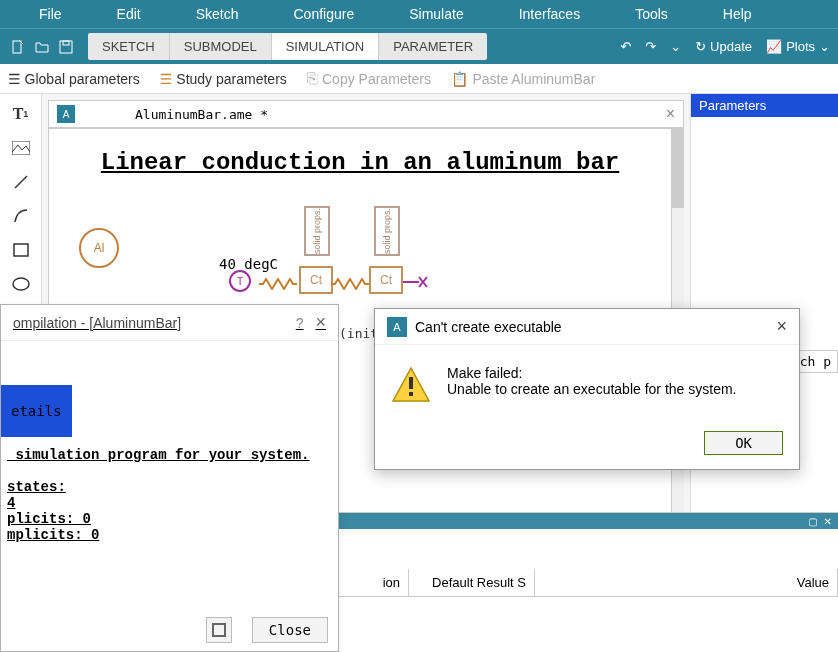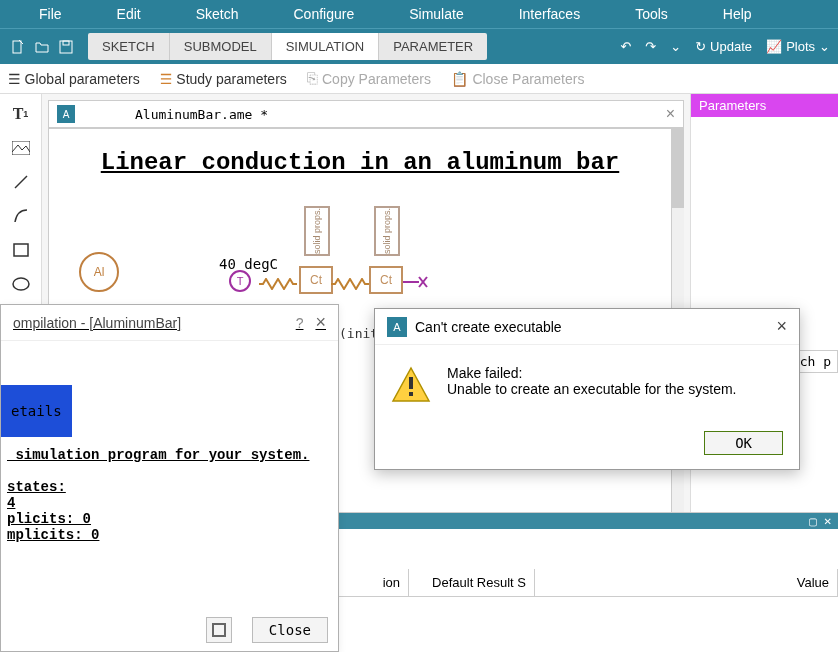--- a/index.html
+++ b/index.html
@@ -20,36 +20,36 @@
 .workspace { display: flex; height: calc(652px - 28px - 36px - 30px); }
 .left-tools { width: 42px; background: #fff; border-right: 1px solid #ddd; display: flex; flex-direction: column; align-items: center; padding-top: 10px; gap: 14px; font-family: serif; }
 .left-tools div { width: 20px; height: 20px; display: flex; align-items: center; justify-content: center; cursor: pointer; color: #333; }
 .canvas-area { flex: 1; background: #f5f5f5; position: relative; }
 .doc-tab { position: absolute; top: 6px; left: 6px; right: 6px; height: 28px; background: #fff; border: 1px solid #ccc; display: flex; align-items: center; padding: 0 8px; font-size: 13px; }
 .doc-tab .app-icon { width: 18px; height: 18px; background: #2b8099; color: #fff; font-size: 10px; display: inline-flex; align-items: center; justify-content: center; margin-right: 60px; }
 .doc-tab .close { margin-left: auto; color: #888; cursor: pointer; font-size: 16px; }
 .canvas { position: absolute; top: 34px; left: 6px; right: 18px; bottom: 6px; background: #fff; border: 1px solid #ccc; padding: 20px; overflow: hidden; }
 .canvas-title { font-family: "Courier New", monospace; font-size: 24px; font-weight: bold; text-decoration: underline; text-align: center; }
 .diagram { position: relative; height: 240px; margin-top: 20px; }
-.al-circle { position: absolute; left: 10px; top: 56px; width: 40px; height: 40px; border: 2px solid #c08040; border-radius: 50%; display: flex; align-items: center; justify-content: center; font-size: 12px; color: #c08040; }
+.al-circle { position: absolute; left: 10px; top: 32px; width: 40px; height: 40px; border: 2px solid #c08040; border-radius: 50%; display: flex; align-items: center; justify-content: center; font-size: 12px; color: #c08040; }
 .solid-box { position: absolute; top: 10px; width: 26px; height: 50px; background: #fff; border: 2px solid #b8a090; font-size: 9px; display: flex; align-items: center; justify-content: center; color: #a5886e; }
 .solid-box .vt { transform: rotate(-90deg); white-space: nowrap; }
 .ct-box { position: absolute; top: 70px; width: 34px; height: 28px; background: #fff; border: 2px solid #c19060; font-size: 12px; display: flex; align-items: center; justify-content: center; color: #c19060; }
 .t-circle { position: absolute; left: 160px; top: 74px; width: 22px; height: 22px; border: 2px solid #a030a0; border-radius: 50%; display: flex; align-items: center; justify-content: center; font-size: 11px; color: #a030a0; }
 .mlabel { position: absolute; top: 118px; font-family: monospace; font-size: 13px; }
 .templabel { position: absolute; left: 150px; top: 60px; font-family: monospace; font-size: 14px; }
 .initlabel { position: absolute; left: 270px; top: 130px; font-family: monospace; font-size: 13px; color: #333; }
 .resistor { position: absolute; top: 80px; width: 38px; height: 12px; }
 .resistor svg { width: 100%; height: 100%; }
 .vscroll { position: absolute; top: 34px; right: 6px; width: 12px; bottom: 20px; background: #f0f0f0; }
 .vscroll .thumb { width: 100%; height: 80px; background: #ccc; }
 .hscroll { position: absolute; bottom: 6px; left: 6px; right: 18px; height: 12px; background: #f0f0f0; }
 .hscroll .thumb { height: 100%; width: 400px; background: #ccc; margin-left: 4px; }
 .side-params { width: 148px; background: #fff; border-left: 1px solid #ddd; }
-.side-params .header { background: #d946ef; color: #fff; padding: 4px 8px; font-size: 13px; }
+.side-params .header { background: #1d4ed8; color: #fff; padding: 4px 8px; font-size: 13px; }
 .sketch-btn { position: absolute; right: 0; top: 350px; background: #fff; border: 1px solid #ccc; padding: 3px 6px; font-family: monospace; font-size: 13px; }
 
 .result-pane { position: absolute; left: 339px; top: 512px; right: 0; height: 140px; background: #fff; border-top: 1px solid #ccc; }
 .result-pane .hdr { background: #3a89a0; height: 16px; display: flex; align-items: center; justify-content: flex-end; padding-right: 6px; gap: 6px; color: #fff; font-size: 10px; }
 .result-pane .cols { display: flex; border-bottom: 1px solid #ccc; font-size: 13px; }
 .result-pane .col { padding: 6px 8px; border-right: 1px solid #ccc; text-align: right; }
 
 .compile-panel { position: absolute; left: 0; top: 304px; width: 339px; height: 348px; background: #fff; border: 1px solid #b0b0b0; box-shadow: 0 2px 8px rgba(0,0,0,0.08); text-decoration: underline; }
 .compile-title { height: 36px; display: flex; align-items: center; padding: 0 12px; font-size: 14px; color: #444; border-bottom: 1px solid #eee; }
 .compile-title .help { margin-left: auto; color: #888; cursor: pointer; padding: 0 12px; }
@@ -125,21 +125,21 @@
   <span class="pitem">
       <span style="color:#d08030">☰</span>
       <span>Study parameters</span>
     </span>
   <span class="pitem disabled">
       <span>⎘</span>
       <span>Copy Parameters</span>
     </span>
   <span class="pitem disabled">
       <span>📋</span>
-      <span>Close Parameters</span>
+      <span>Paste AluminumBar</span>
     </span>
 </div>
 
 <div class="workspace">
   <div class="left-tools">
     <div style="font-family:serif;font-weight:bold">T<span style="font-size:9px">1</span></div>
     <div>
         <svg width="18" height="14" viewBox="0 0 18 14">
           <rect x="0" y="0" width="18" height="14" fill="none" stroke="#333"></rect>
           <polyline points="0,11 6,4 10,9 14,5 18,11" fill="none" stroke="#333"></polyline>

